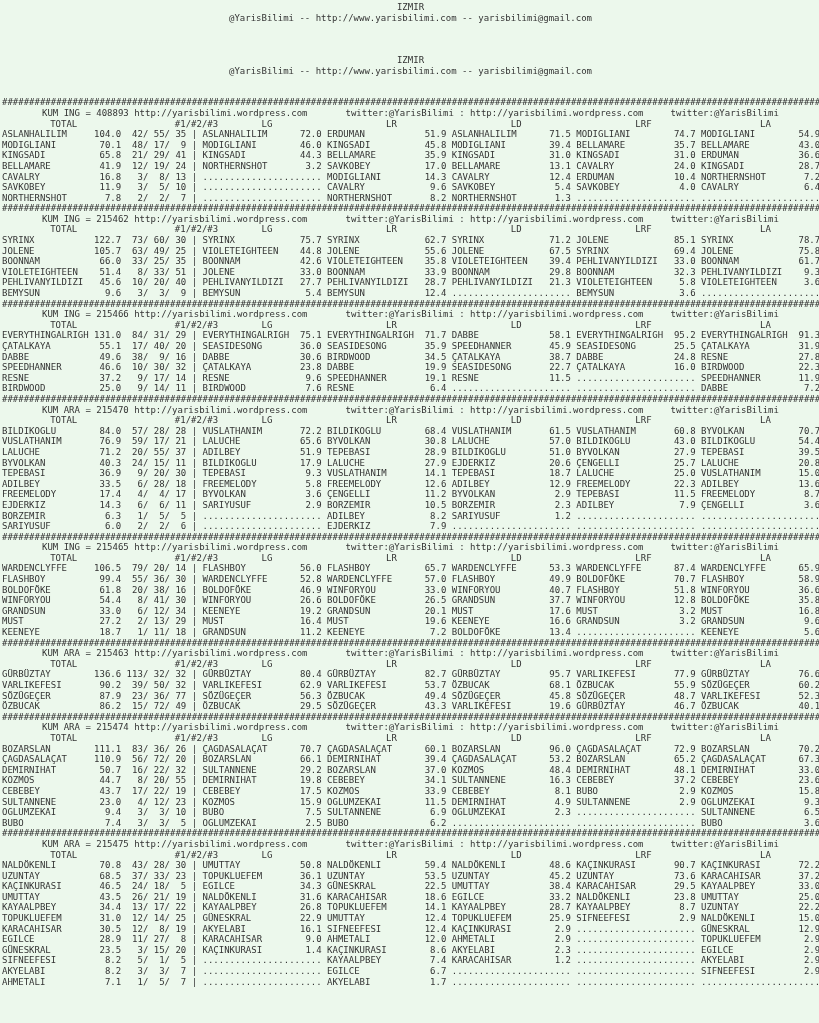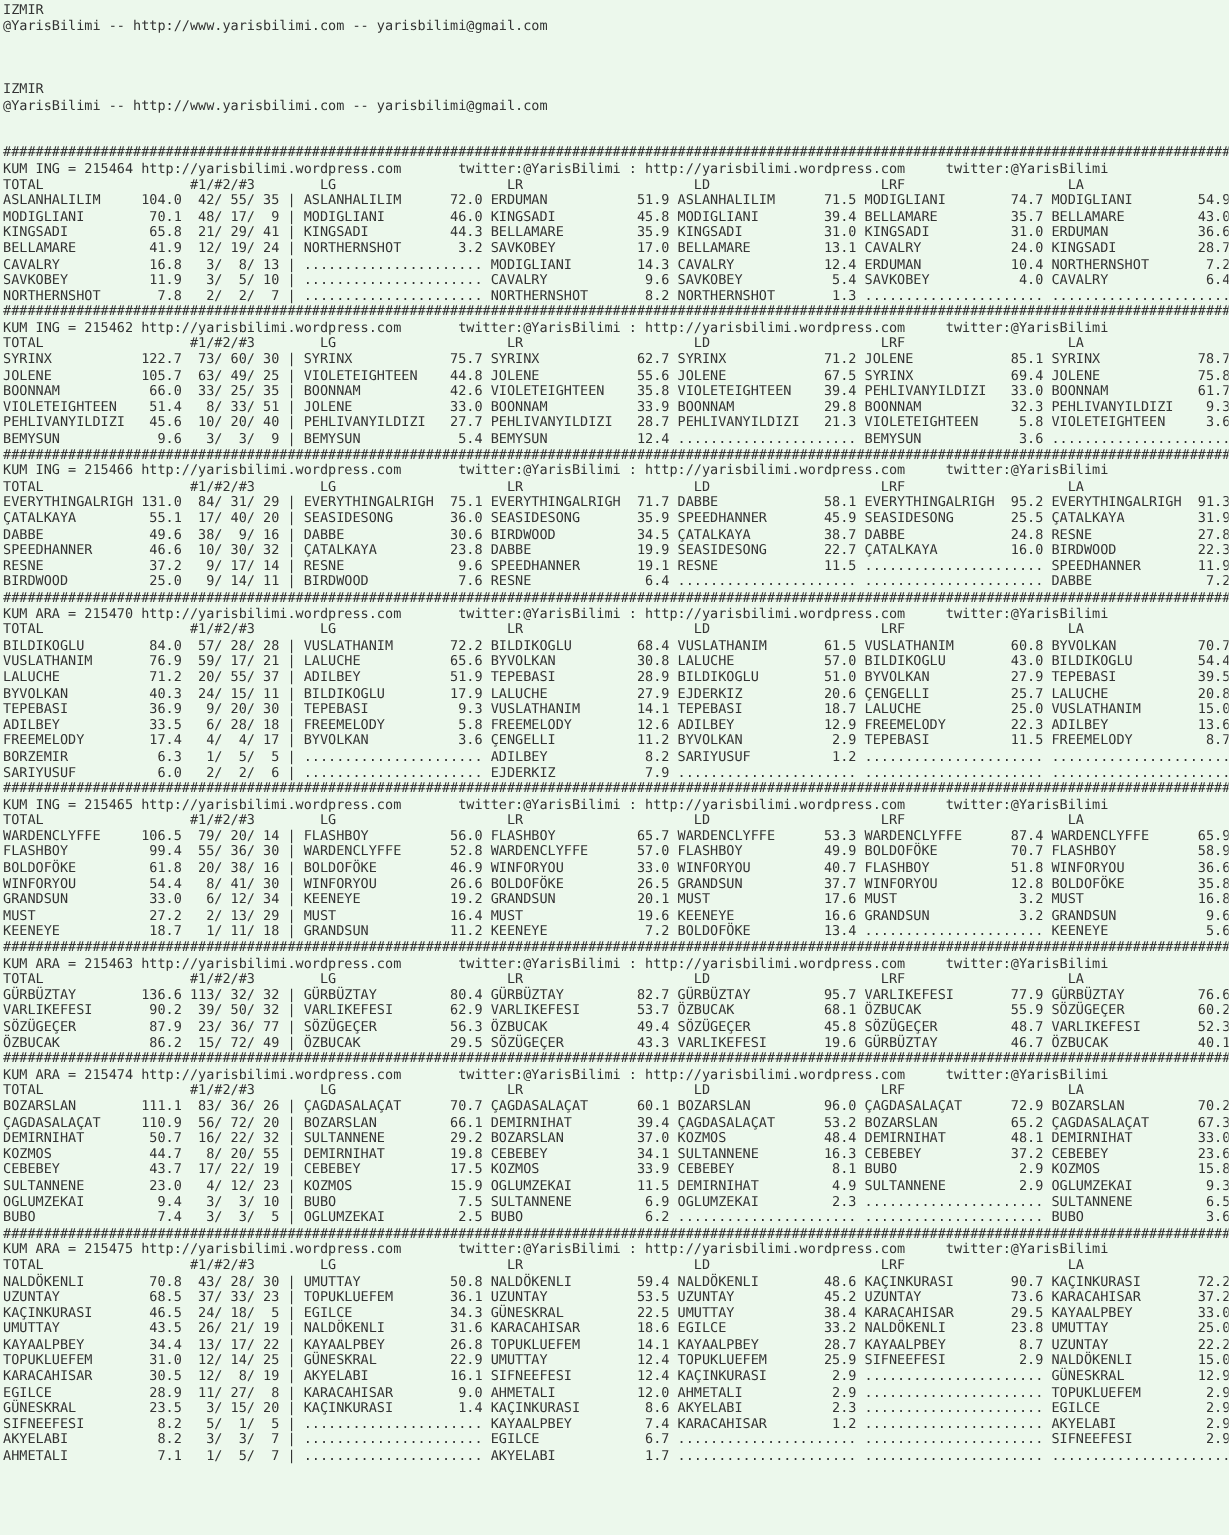--- a/index.html
+++ b/index.html
@@ -1,20 +1,20 @@
 <!DOCTYPE html>
 <html><head>
 <meta charset="utf-8">
 <style>
   html,body{margin:0;padding:0;}
   body{
     width:819px;height:1023px;overflow:hidden;
     background:#ecf8ec;
   }
-  .screen{padding:2px 0 0 2px;}
+  .screen{padding:2px 0 0 2px;text-align:center;}
   .line{
     margin:0;padding:0;
     font-family:"DejaVu Sans Mono","Liberation Mono",monospace;
     font-size:9px;line-height:10.6px;
     color:#333;white-space:pre;
   }
 </style>
 </head>
 <body>
 
@@ -26,21 +26,21 @@
     <pre class="line"> </pre>
     <pre class="line"> </pre>
     <pre class="line">IZMIR</pre>
     <pre class="line">@YarisBilimi -- http://www.yarisbilimi.com -- yarisbilimi@gmail.com</pre>
     <pre class="line"> </pre>
     <pre class="line"> </pre>
   </div>
   <div id="sections">
       <div>
         <pre class="line">#######################################################################################################################################################</pre>
-        <pre class="line">KUM ING = 215464 http://yarisbilimi.wordpress.com       twitter:@YarisBilimi : http://yarisbilimi.wordpress.com     twitter:@YarisBilimi</pre>
+        <pre class="line">KUM ING = 408893 http://yarisbilimi.wordpress.com       twitter:@YarisBilimi : http://yarisbilimi.wordpress.com     twitter:@YarisBilimi</pre>
         <pre class="line">TOTAL                  #1/#2/#3        LG                     LR                     LD                     LRF                    LA</pre>
         <pre class="line">ASLANHALILIM     104.0  42/ 55/ 35 | ASLANHALILIM      72.0 ERDUMAN           51.9 ASLANHALILIM      71.5 MODIGLIANI        74.7 MODIGLIANI        54.9</pre>
         <pre class="line">MODIGLIANI        70.1  48/ 17/  9 | MODIGLIANI        46.0 KINGSADI          45.8 MODIGLIANI        39.4 BELLAMARE         35.7 BELLAMARE         43.0</pre>
         <pre class="line">KINGSADI          65.8  21/ 29/ 41 | KINGSADI          44.3 BELLAMARE         35.9 KINGSADI          31.0 KINGSADI          31.0 ERDUMAN           36.6</pre>
         <pre class="line">BELLAMARE         41.9  12/ 19/ 24 | NORTHERNSHOT       3.2 SAVKOBEY          17.0 BELLAMARE         13.1 CAVALRY           24.0 KINGSADI          28.7</pre>
         <pre class="line">CAVALRY           16.8   3/  8/ 13 | ...................... MODIGLIANI        14.3 CAVALRY           12.4 ERDUMAN           10.4 NORTHERNSHOT       7.2</pre>
         <pre class="line">SAVKOBEY          11.9   3/  5/ 10 | ...................... CAVALRY            9.6 SAVKOBEY           5.4 SAVKOBEY           4.0 CAVALRY            6.4</pre>
         <pre class="line">NORTHERNSHOT       7.8   2/  2/  7 | ...................... NORTHERNSHOT       8.2 NORTHERNSHOT       1.3 ...................... ......................</pre>
       </div>
       <div>
@@ -69,20 +69,21 @@
         <pre class="line">#######################################################################################################################################################</pre>
         <pre class="line">KUM ARA = 215470 http://yarisbilimi.wordpress.com       twitter:@YarisBilimi : http://yarisbilimi.wordpress.com     twitter:@YarisBilimi</pre>
         <pre class="line">TOTAL                  #1/#2/#3        LG                     LR                     LD                     LRF                    LA</pre>
         <pre class="line">BILDIKOGLU        84.0  57/ 28/ 28 | VUSLATHANIM       72.2 BILDIKOGLU        68.4 VUSLATHANIM       61.5 VUSLATHANIM       60.8 BYVOLKAN          70.7</pre>
         <pre class="line">VUSLATHANIM       76.9  59/ 17/ 21 | LALUCHE           65.6 BYVOLKAN          30.8 LALUCHE           57.0 BILDIKOGLU        43.0 BILDIKOGLU        54.4</pre>
         <pre class="line">LALUCHE           71.2  20/ 55/ 37 | ADILBEY           51.9 TEPEBASI          28.9 BILDIKOGLU        51.0 BYVOLKAN          27.9 TEPEBASI          39.5</pre>
         <pre class="line">BYVOLKAN          40.3  24/ 15/ 11 | BILDIKOGLU        17.9 LALUCHE           27.9 EJDERKIZ          20.6 ÇENGELLI          25.7 LALUCHE           20.8</pre>
         <pre class="line">TEPEBASI          36.9   9/ 20/ 30 | TEPEBASI           9.3 VUSLATHANIM       14.1 TEPEBASI          18.7 LALUCHE           25.0 VUSLATHANIM       15.0</pre>
         <pre class="line">ADILBEY           33.5   6/ 28/ 18 | FREEMELODY         5.8 FREEMELODY        12.6 ADILBEY           12.9 FREEMELODY        22.3 ADILBEY           13.6</pre>
         <pre class="line">FREEMELODY        17.4   4/  4/ 17 | BYVOLKAN           3.6 ÇENGELLI          11.2 BYVOLKAN           2.9 TEPEBASI          11.5 FREEMELODY         8.7</pre>
+        <pre class="line">EJDERKIZ          14.3   6/  6/ 11 | SARIYUSUF          2.9 BORZEMIR          10.5 BORZEMIR           2.3 ADILBEY            7.9 ÇENGELLI           3.6</pre>
         <pre class="line">BORZEMIR           6.3   1/  5/  5 | ...................... ADILBEY            8.2 SARIYUSUF          1.2 ...................... ......................</pre>
         <pre class="line">SARIYUSUF          6.0   2/  2/  6 | ...................... EJDERKIZ           7.9 ...................... ...................... ......................</pre>
       </div>
       <div>
         <pre class="line">#######################################################################################################################################################</pre>
         <pre class="line">KUM ING = 215465 http://yarisbilimi.wordpress.com       twitter:@YarisBilimi : http://yarisbilimi.wordpress.com     twitter:@YarisBilimi</pre>
         <pre class="line">TOTAL                  #1/#2/#3        LG                     LR                     LD                     LRF                    LA</pre>
         <pre class="line">WARDENCLYFFE     106.5  79/ 20/ 14 | FLASHBOY          56.0 FLASHBOY          65.7 WARDENCLYFFE      53.3 WARDENCLYFFE      87.4 WARDENCLYFFE      65.9</pre>
         <pre class="line">FLASHBOY          99.4  55/ 36/ 30 | WARDENCLYFFE      52.8 WARDENCLYFFE      57.0 FLASHBOY          49.9 BOLDOFÖKE         70.7 FLASHBOY          58.9</pre>
         <pre class="line">BOLDOFÖKE         61.8  20/ 38/ 16 | BOLDOFÖKE         46.9 WINFORYOU         33.0 WINFORYOU         40.7 FLASHBOY          51.8 WINFORYOU         36.6</pre>

